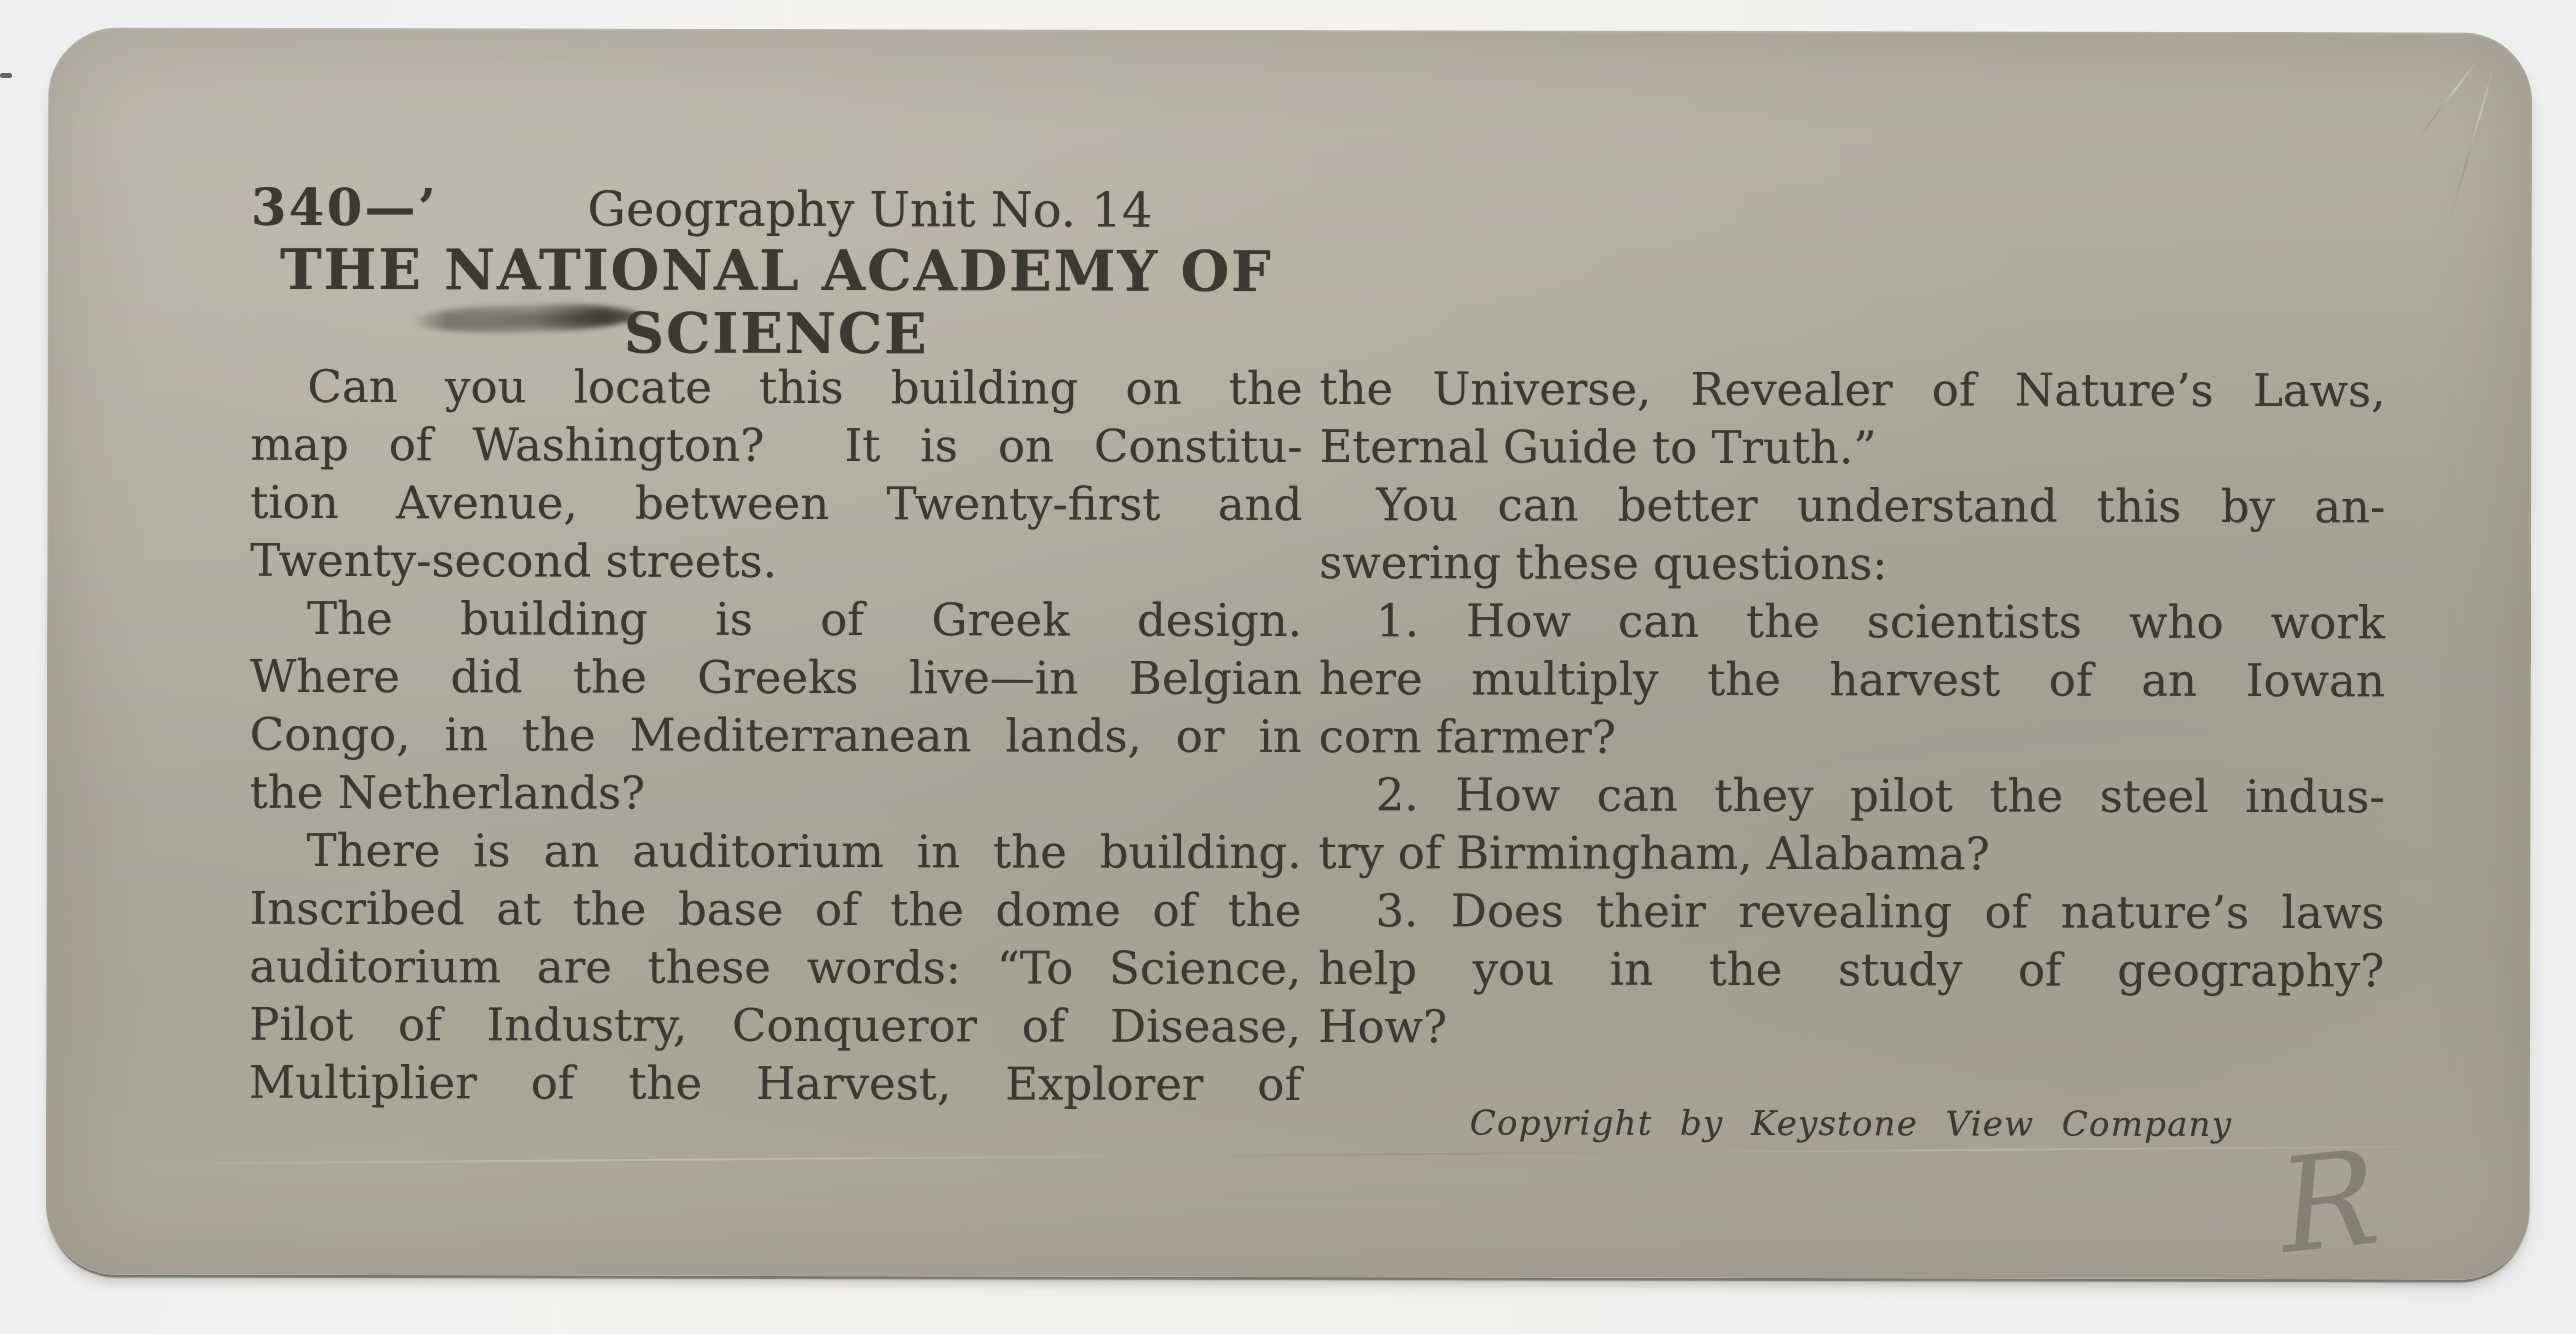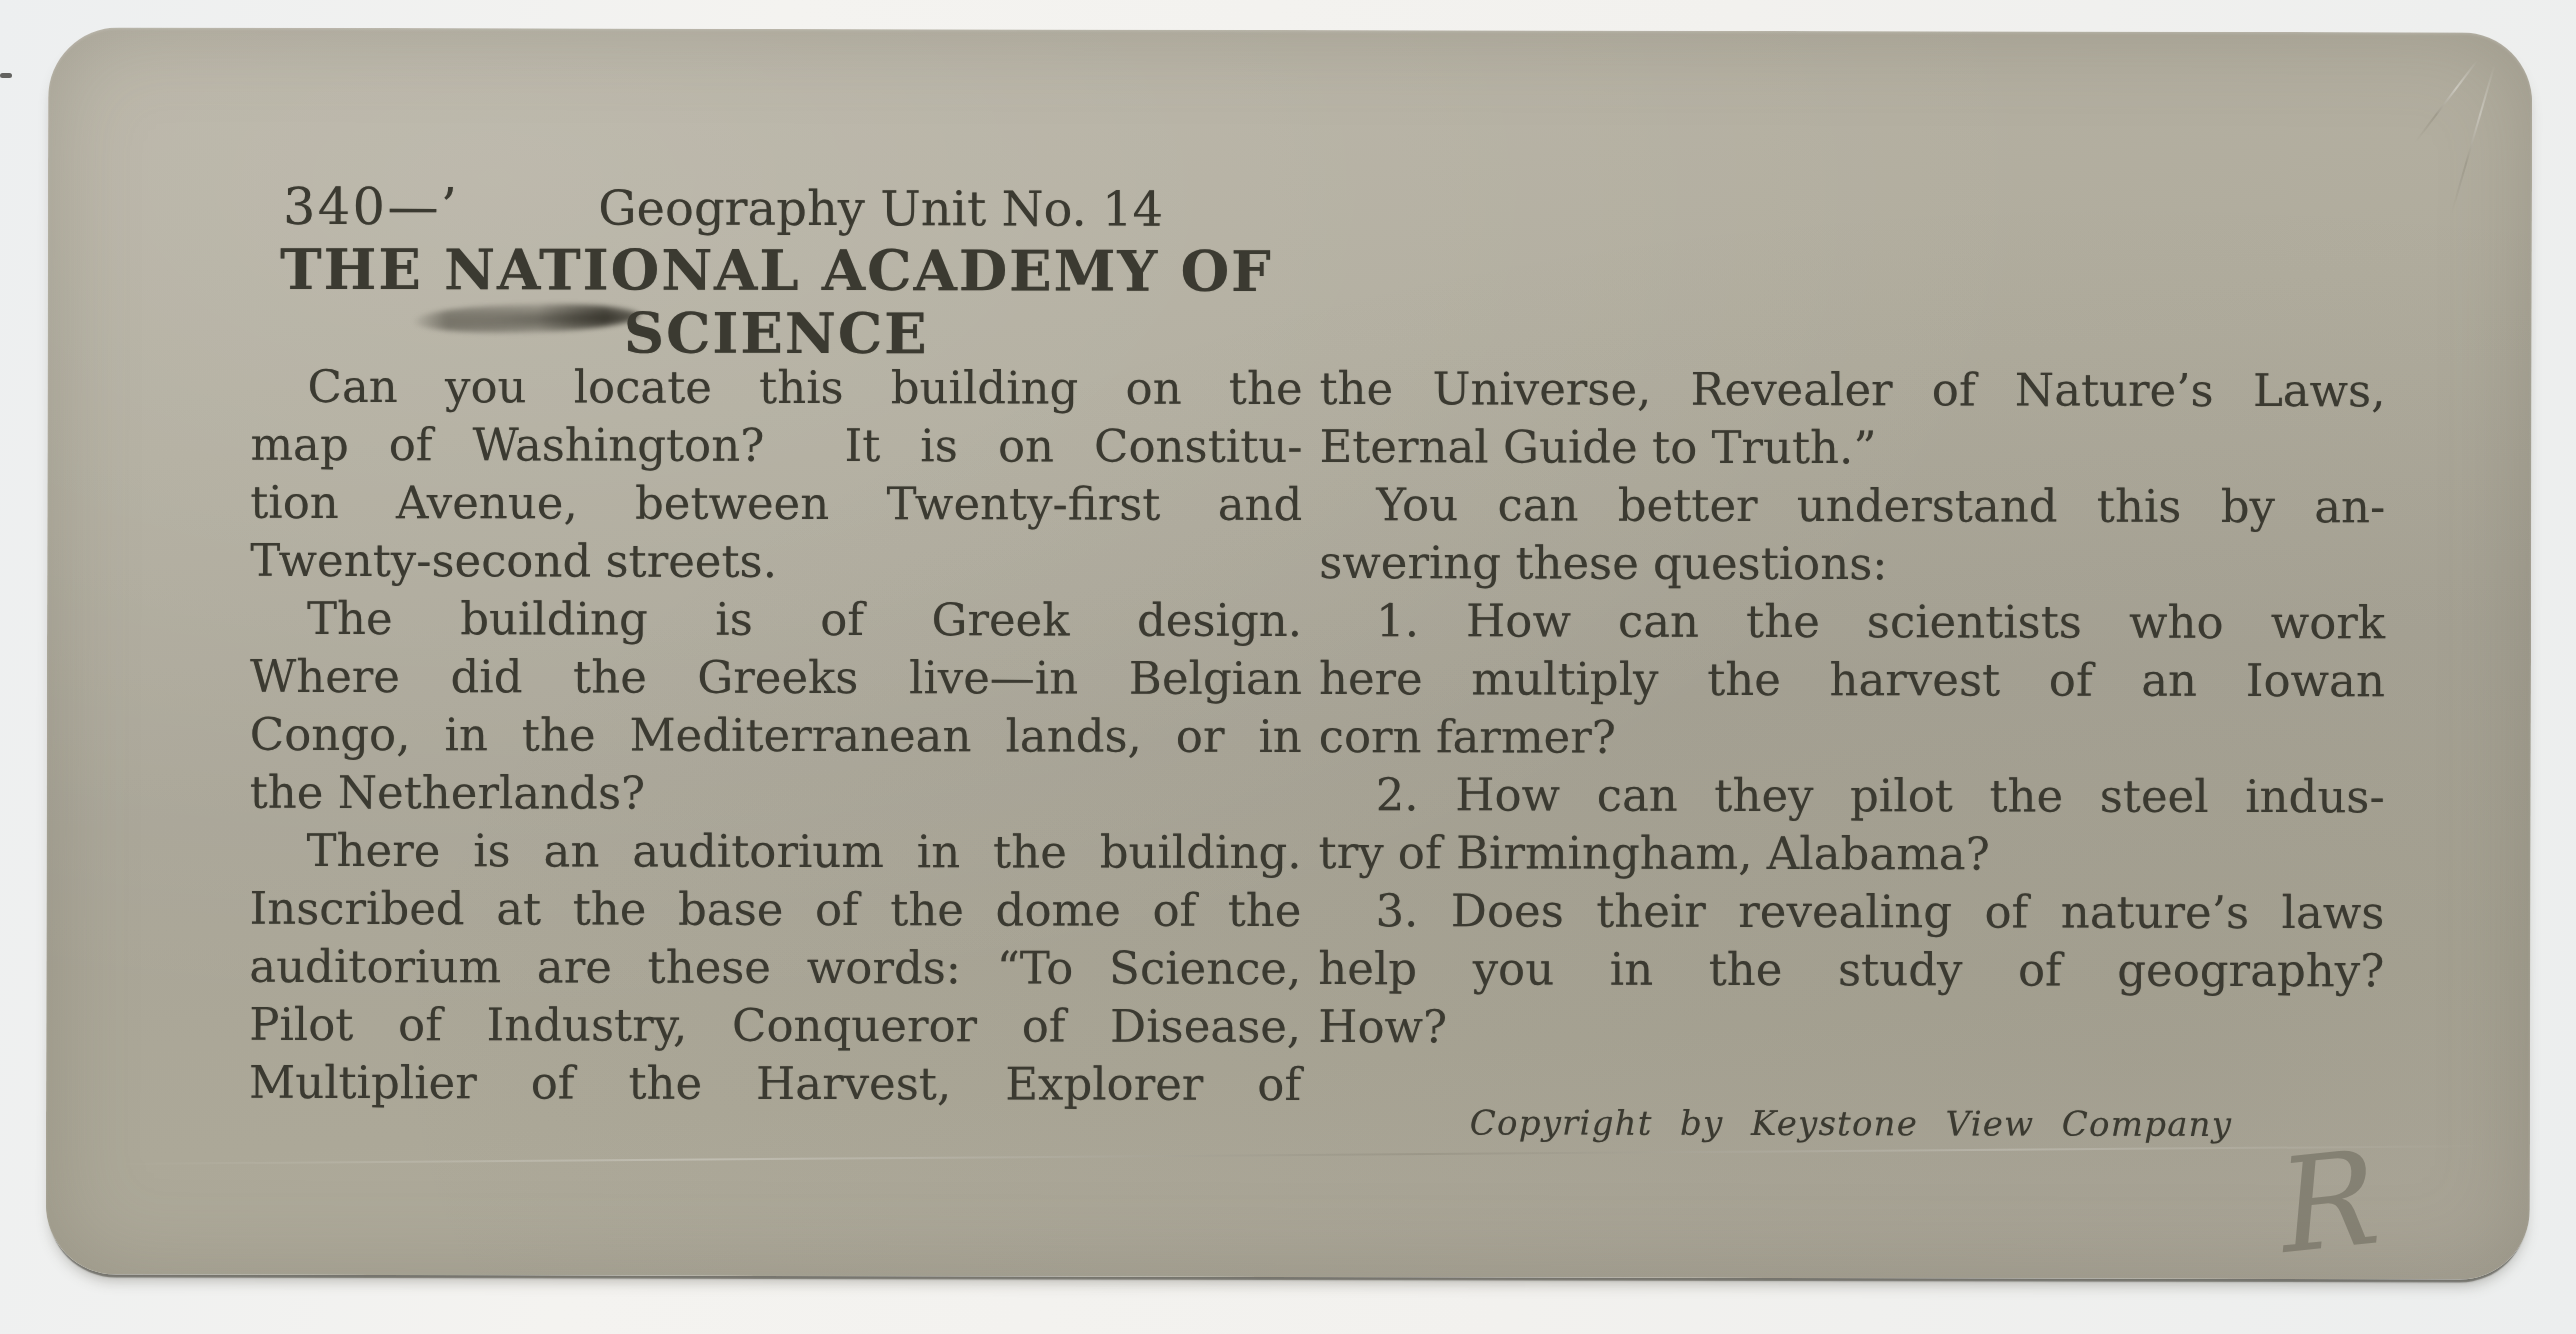--- a/index.html
+++ b/index.html
@@ -17,21 +17,21 @@
       linear-gradient(175deg,#b7b2a4 0%,#b0ac9d 30%,#a9a597 55%,#aca898 78%,#b2ad9f 100%);
     box-shadow:
       0 5.4px 1.2px -2.4px rgba(52,51,42,0.55),
       0 10.7px 14.3px -4.8px rgba(80,78,66,0.35),
       inset 0 0 90px rgba(96,93,80,0.28),
       inset 0 1.2px 3px rgba(255,255,255,0.25);
     transform:rotate(0.12deg);
   }
   .ink{color:#3b3a31;text-shadow:0 0 0.9px rgba(59,58,49,0.45);}
   .header-row{position:absolute;left:203px;top:149px;width:1051px;display:flex;align-items:baseline;}
-  .card-number{font-size:51px;font-weight:400;letter-spacing:2.4px;white-space:nowrap;margin-left:32px;}
+  .card-number{font-size:51px;font-weight:700;letter-spacing:2.4px;white-space:nowrap;}
   .series{flex:1;text-align:center;font-size:48px;}
   .main-title{
     position:absolute;left:203px;top:210px;width:1051px;text-align:center;
     font-weight:700;font-size:56px;line-height:63px;letter-spacing:1.8px;
   }
   .col{position:absolute;top:330px;font-size:45px;line-height:58px;}
   .col-left{left:203px;width:1052px;}
   .col-right{left:1272px;width:1066px;}
   .bl{text-align:justify;}
   .j{text-align-last:justify;}

